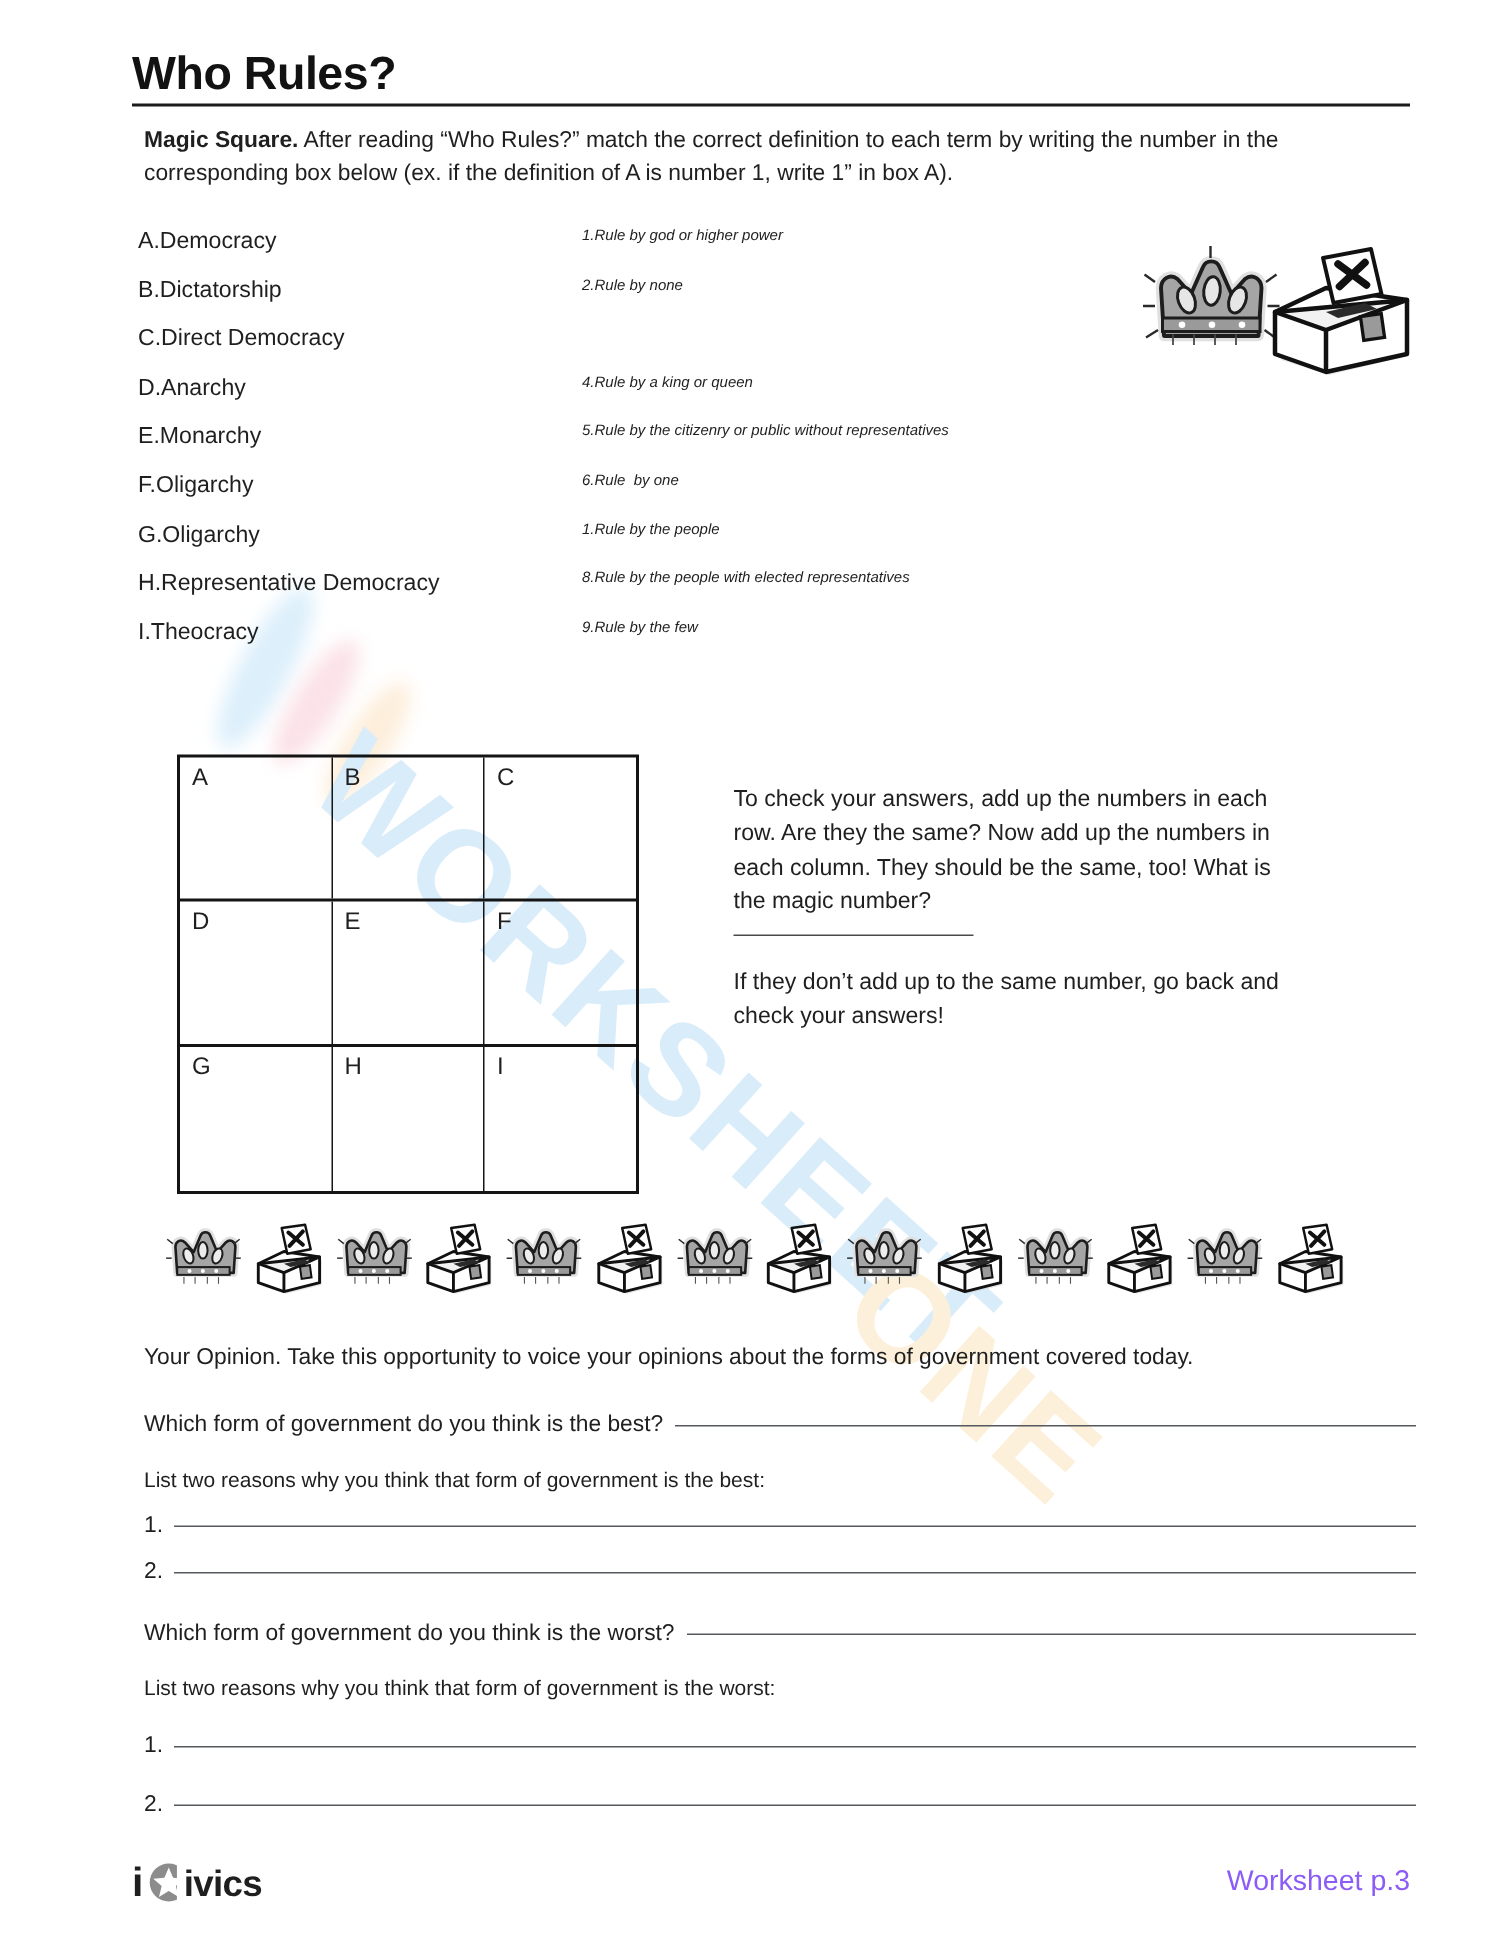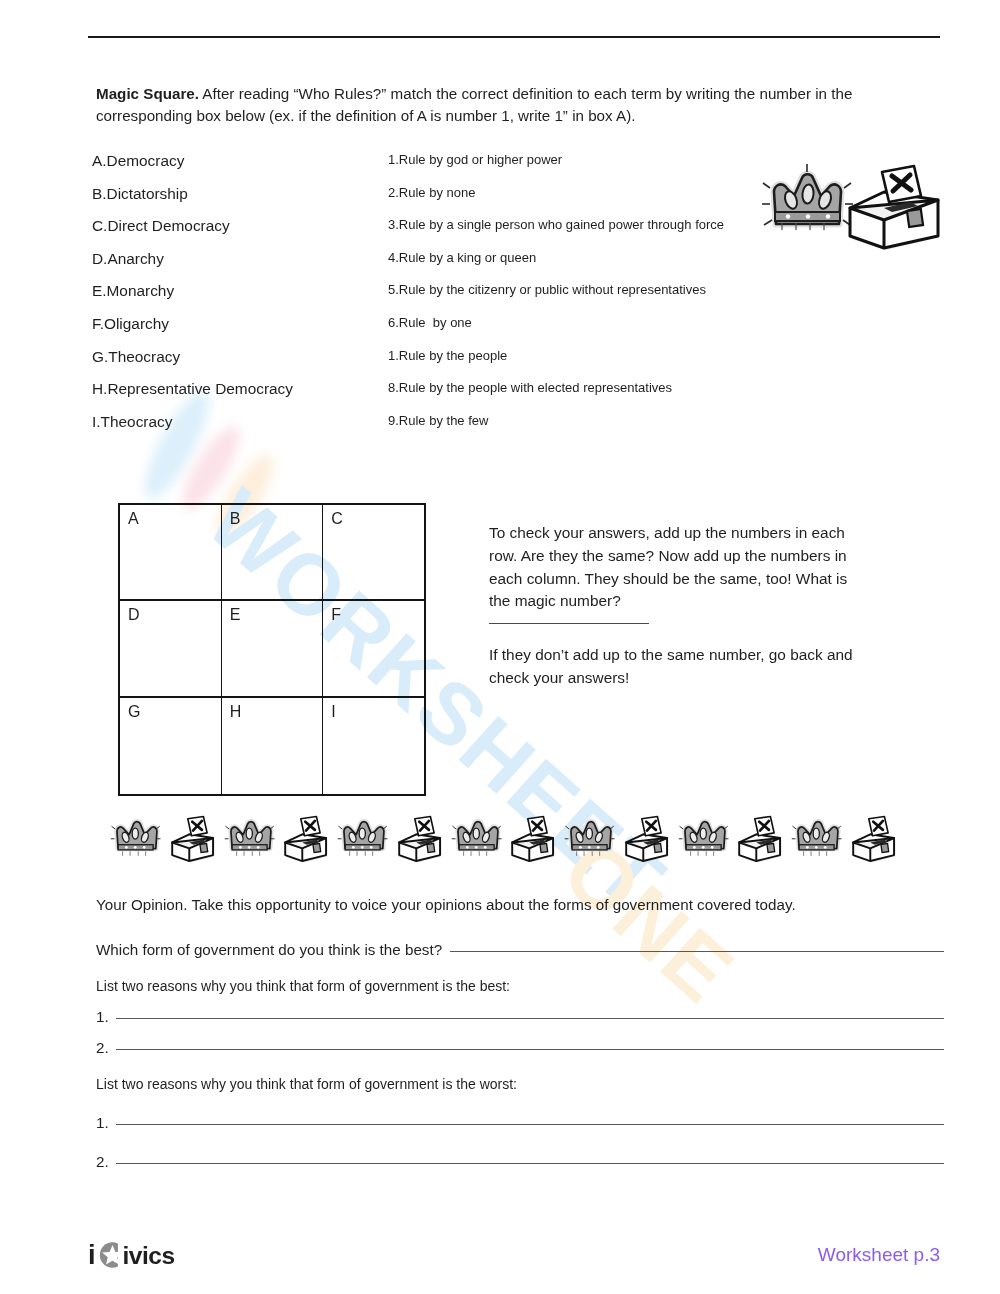--- a/index.html
+++ b/index.html
@@ -61,21 +61,21 @@
   .intro b { font-weight: 700; }
 
   
   .match { position:absolute; left:92px; top:152px; width:860px; z-index:2; }
   .match-head { position: relative; height: 30px; }
   .h-terms { position:absolute; left:22px; font-size:16px; font-weight:700; }
   .h-defs  { position:absolute; left:345px; font-size:16px; font-weight:700; }
   .match-body { position: relative; }
   .mrow { position: relative; height: 32.6px; }
   .term { position:absolute; left:0px; font-size:15.4px; color:#1f1f1f; white-space:nowrap; }
-  .def  { position:absolute; left:296px; font-size:13px; color:#1f1f1f; white-space:pre; }
+  .def  { position:absolute; left:296px; font-size:10px; color:#1f1f1f; white-space:pre;font-style:italic; }
 
   
   .clip-top { position:absolute; left:758px; top:152px; width:185px; height:105px; z-index:3; }
 
   
   .grid {
     position:absolute; left:118px; top:503px;
     width:308px; height:293px;
     border: 2.2px solid #141414;
     z-index:2; background: transparent;
@@ -131,55 +131,55 @@
 
   <div class="watermark">
     <div class="wm-blob wm-b1"></div>
     <div class="wm-blob wm-b2"></div>
     <div class="wm-blob wm-b3"></div>
     <div class="wm-text wm-worksheet">WORKSHEET</div>
     <div class="wm-text wm-one">ONE</div>
   </div>
 
   <div class="title-wrap">
+    <div class="title">Who Rules?</div>
     <div class="title-rule"></div>
   </div>
 
   <div class="intro">
     <b>Magic Square.</b><span> After reading “Who Rules?” match the correct definition to each term by writing the number in the corresponding box below (ex. if the definition of A is number 1, write 1” in box A).</span>
   </div>
 
   <div class="match">
     <div class="match-body">
       <div class="mrow">
         <div class="term">A.Democracy</div>
         <div class="def">1.Rule by god or higher power</div>
       </div>
       <div class="mrow">
         <div class="term">B.Dictatorship</div>
         <div class="def">2.Rule by none</div>
       </div>
       <div class="mrow">
         <div class="term">C.Direct Democracy</div>
-        <div class="def">3.Rule by a single person who gained power through force</div>
       </div>
       <div class="mrow">
         <div class="term">D.Anarchy</div>
         <div class="def">4.Rule by a king or queen</div>
       </div>
       <div class="mrow">
         <div class="term">E.Monarchy</div>
         <div class="def">5.Rule by the citizenry or public without representatives</div>
       </div>
       <div class="mrow">
         <div class="term">F.Oligarchy</div>
         <div class="def">6.Rule  by one</div>
       </div>
       <div class="mrow">
-        <div class="term">G.Theocracy</div>
+        <div class="term">G.Oligarchy</div>
         <div class="def">1.Rule by the people</div>
       </div>
       <div class="mrow">
         <div class="term">H.Representative Democracy</div>
         <div class="def">8.Rule by the people with elected representatives</div>
       </div>
       <div class="mrow">
         <div class="term">I.Theocracy</div>
         <div class="def">9.Rule by the few</div>
       </div>
@@ -575,20 +575,24 @@
 
     <div class="num-row">
       <span class="n">1.</span>
       <span class="n-line"></span>
     </div>
     <div class="num-row">
       <span class="n">2.</span>
       <span class="n-line"></span>
     </div>
 
+    <div class="q-row">
+      <span class="q-label">Which form of government do you think is the worst?</span>
+      <span class="q-line"></span>
+    </div>
 
     <div class="list-label">List two reasons why you think that form of government is the worst:</div>
 
     <div class="num-row" style="margin-top:22px;">
       <span class="n">1.</span>
       <span class="n-line"></span>
     </div>
     <div class="num-row" style="margin-top:22px;">
       <span class="n">2.</span>
       <span class="n-line"></span>

